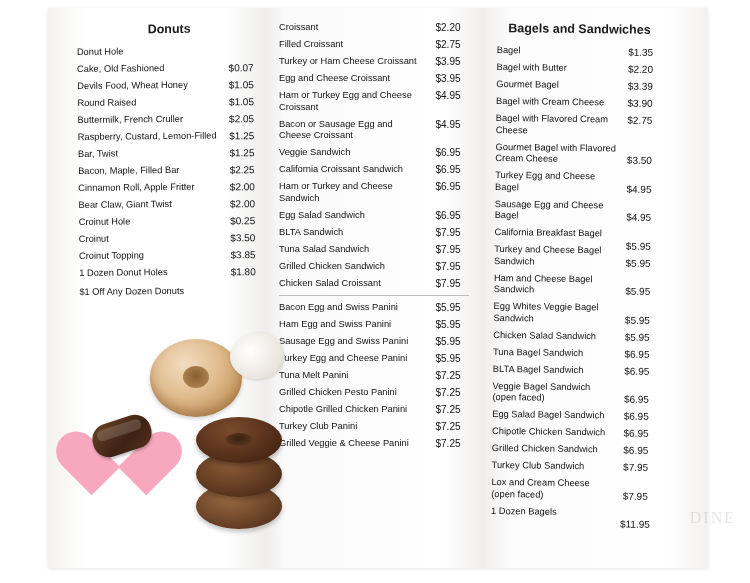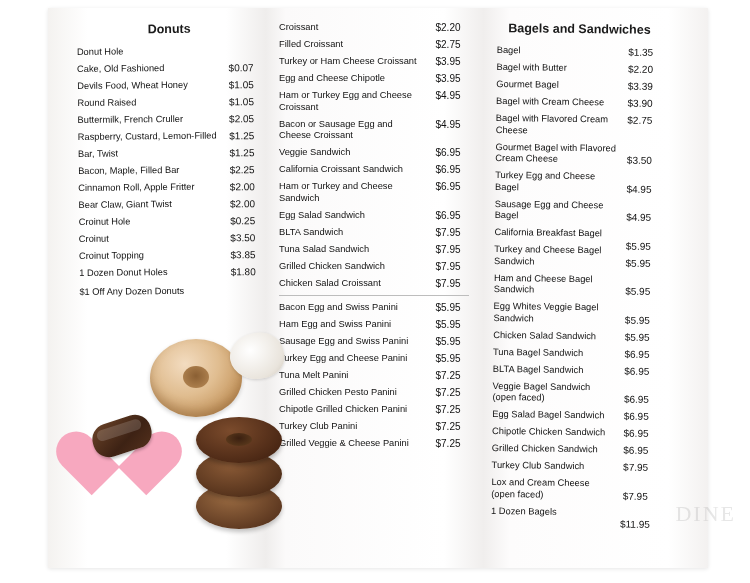--- a/index.html
+++ b/index.html
@@ -125,21 +125,21 @@
   .stack .d1{top:0;background:radial-gradient(ellipse at 40% 30%,#7b4b2c,#4a2714 75%);box-shadow:0 3px 4px rgba(0,0,0,.25);}
   .stack .d2{top:34px;background:radial-gradient(ellipse at 40% 30%,#8a5a36,#52301a 75%);box-shadow:0 3px 4px rgba(0,0,0,.22);}
   .stack .d3{top:66px;background:radial-gradient(ellipse at 40% 30%,#9a6b42,#5d3820 75%);box-shadow:0 3px 4px rgba(0,0,0,.22);}
   .stack .hole{
     position:absolute;left:30px;width:26px;height:13px;border-radius:50%;
     background:radial-gradient(ellipse at 50% 40%,#3a1f10,#63401f);
   }
   .stack .h1{top:16px;}
   .watermark{
     position:absolute;right:14px;bottom:56px;
-    font-size:22px;color:rgba(120,120,120,.18);
+    font-size:16px;color:rgba(120,120,120,.18);
     letter-spacing:2px;font-family:"Liberation Serif", serif;
   }
 </style>
 </head>
 <body>
 
 <div class="menu-wrap">
   <div class="fold-bg"></div>
 
   <div class="panel" id="panel-donuts">
@@ -213,21 +213,21 @@
         </div>
       <div class="row">
           <span class="nm">Filled Croissant</span>
           <span class="pr">$2.75</span>
         </div>
       <div class="row">
           <span class="nm">Turkey or Ham Cheese Croissant</span>
           <span class="pr">$3.95</span>
         </div>
       <div class="row">
-          <span class="nm">Egg and Cheese Chipotle</span>
+          <span class="nm">Egg and Cheese Croissant</span>
           <span class="pr">$3.95</span>
         </div>
       <div class="row">
           <span class="nm">Ham or Turkey Egg and Cheese Croissant</span>
           <span class="pr">$4.95</span>
         </div>
       <div class="row">
           <span class="nm">Bacon or Sausage Egg and Cheese Croissant</span>
           <span class="pr">$4.95</span>
         </div>

